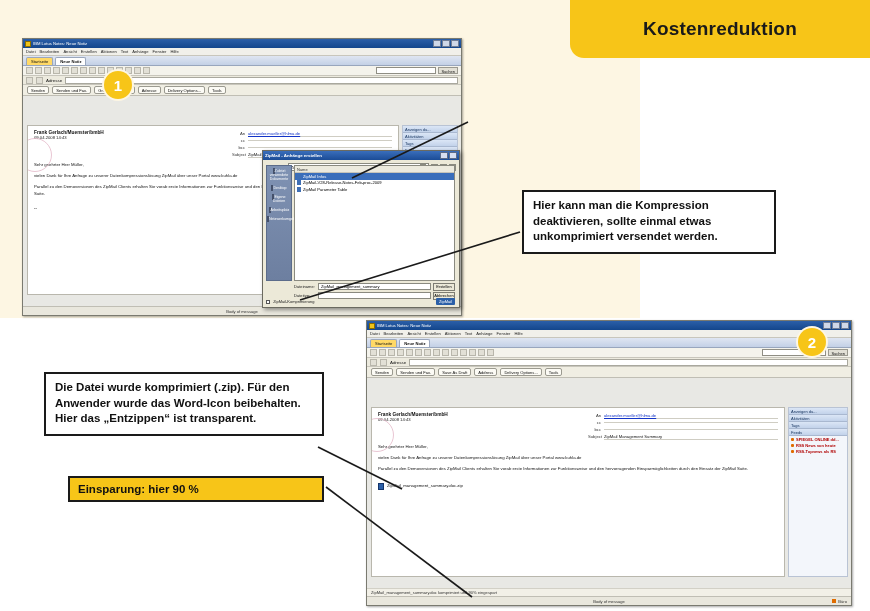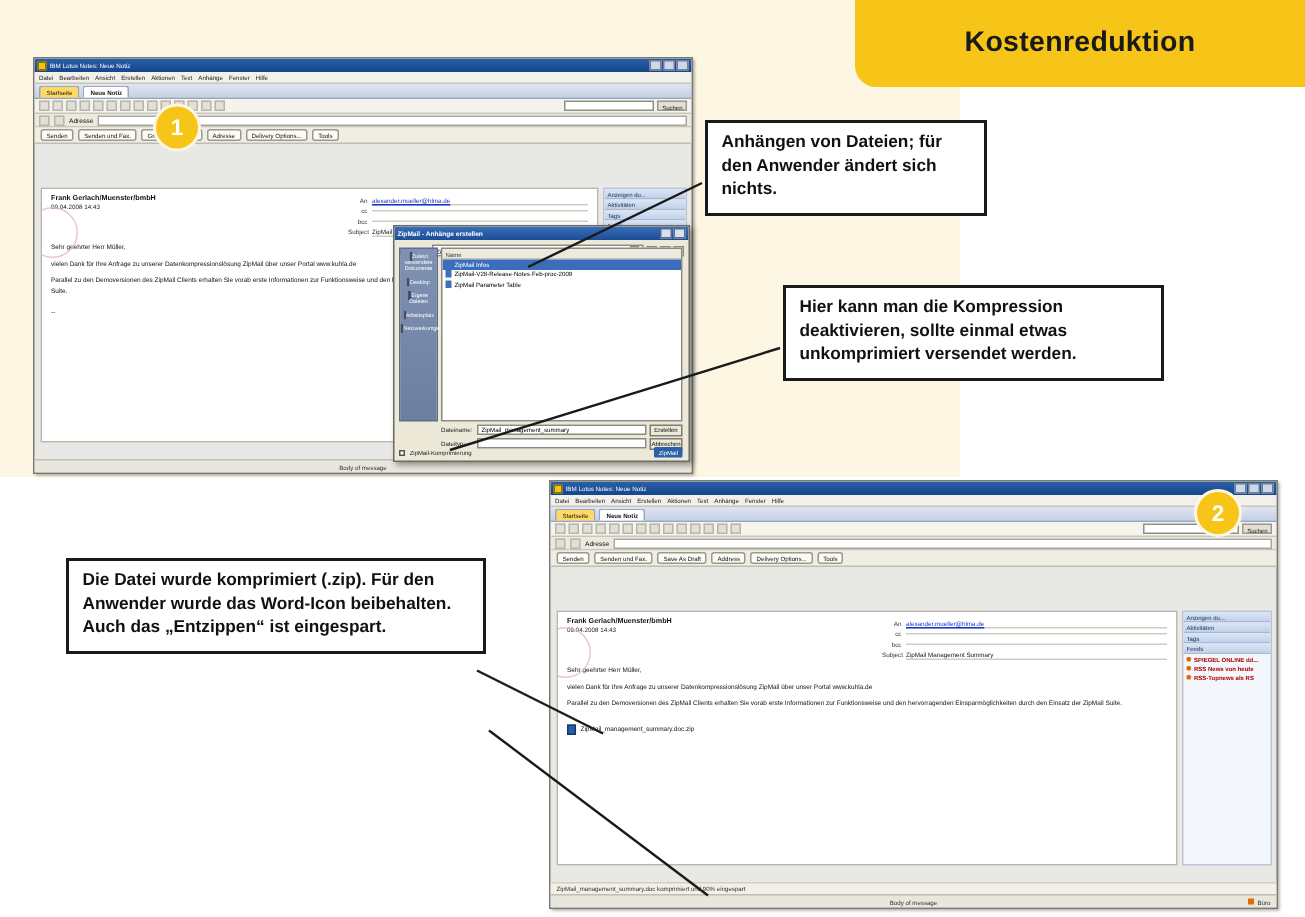--- a/index.html
+++ b/index.html
@@ -529,32 +529,32 @@
 
     <line x1="468" y1="122" x2="352" y2="178" stroke="#1a1a1a" stroke-width="1.6"></line>
 
     <line x1="520" y1="232" x2="300" y2="300" stroke="#1a1a1a" stroke-width="1.6"></line>
 
     <line x1="318" y1="447" x2="402" y2="489" stroke="#1a1a1a" stroke-width="1.6"></line>
 
     <line x1="326" y1="487" x2="472" y2="597" stroke="#1a1a1a" stroke-width="1.6"></line>
   </svg>
 
-  <div class="note" style="left:470px; top:80px; width:188px;">
-    <span>Anhängen von Dateien; für den Anwender ändert sich nichts.</span>
-  </div>
 
   <div class="note" style="left:522px; top:190px; width:254px;">
     <span>Hier kann man die Kompression deaktivieren, sollte einmal etwas unkomprimiert versendet werden.</span>
   </div>
 
   <div class="note" style="left:44px; top:372px; width:280px;">
-    <span>Die Datei wurde komprimiert (.zip). Für den Anwender wurde das Word-Icon beibehalten. Auch das „Entzippen“ ist eingespart.</span>
-  </div>
-
+    <span>Die Datei wurde komprimiert (.zip). Für den Anwender wurde das Word-Icon beibehalten. Hier das „Entzippen“ ist transparent.</span>
+  </div>
+
+  <div class="note-yellow" style="left:68px; top:476px; width:256px;">
+    <span>Einsparung: hier 90 %</span>
+  </div>
 
   <div class="step" style="left:104px; top:71px;">
     <span>1</span>
   </div>
   <div class="step" style="left:798px; top:328px;">
     <span>2</span>
   </div>
 
 </div>
 

